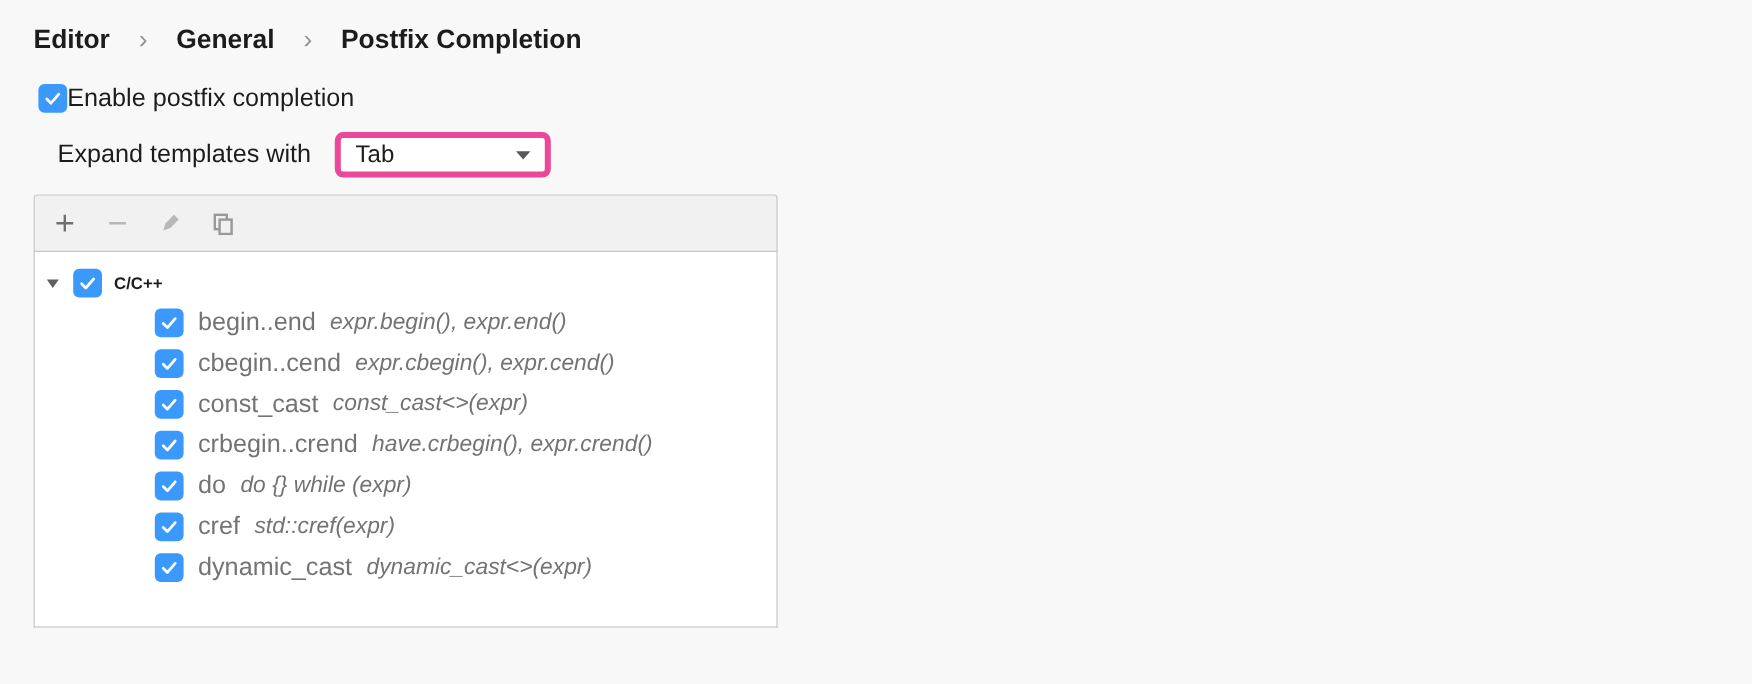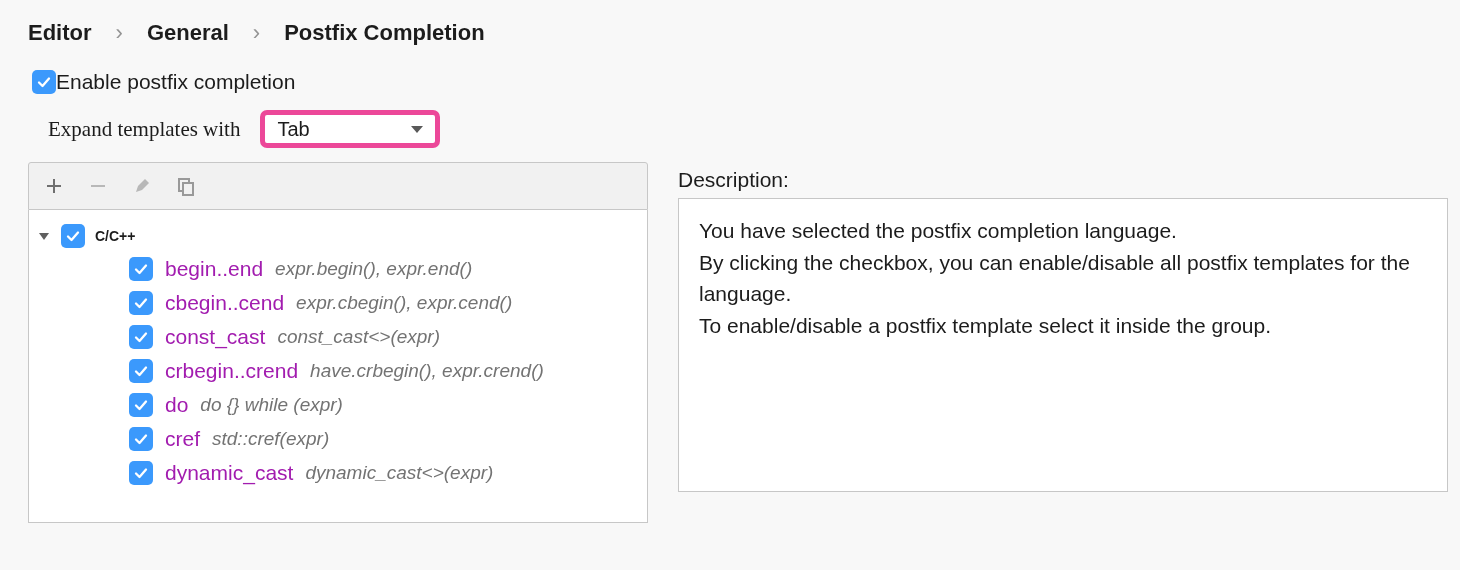--- a/index.html
+++ b/index.html
@@ -44,21 +44,21 @@
   }
   .checkbox svg { display: block; }
   .enable-label { font-size: 21px; color: #1c1c1c; }
   .expand-row {
     display: flex;
     align-items: center;
     gap: 20px;
     margin-bottom: 14px;
     padding-left: 20px;
   }
-  .expand-label { font-size: 21px; font-family: Liberation Serif, serif; }
+  .expand-label { font-size: 21px; }
   .select {
     display: flex;
     align-items: center;
     justify-content: space-between;
     width: 180px;
     height: 38px;
     padding: 0 12px;
     border: 5px solid #ec4899;
     border-radius: 7px;
     background: #fff;
@@ -113,21 +113,21 @@
     border-top: 7px solid #5f5f5f;
     margin-right: 2px;
   }
   .group-label { font-weight: 700; font-size: 14px; }
   .template-row {
     display: flex;
     align-items: center;
     gap: 12px;
     padding: 5px 10px 5px 100px;
   }
-  .tmpl-name { font-size: 21px; color: #a21caf; }
+  .tmpl-name { font-size: 21px; color: #737373; }
   .tmpl-hint { font-size: 19px; color: #737373; font-style: italic; }
   .right-panel { flex: 1; }
   .desc-label { font-size: 21px; margin: 6px 0 6px 0; }
   .desc-box {
     border: 1px solid #c7c7c7;
     background: #fff;
     padding: 16px 20px;
     font-size: 21px;
     line-height: 1.5;
     width: 770px;
@@ -260,19 +260,13 @@
                 <path d="M3 8.5 L6.5 12 L13 4.5" stroke="#fff" stroke-width="2.3" fill="none" stroke-linecap="round" stroke-linejoin="round"></path>
               </svg>
             </div>
             <span class="tmpl-name">dynamic_cast</span>
             <span class="tmpl-hint">dynamic_cast&lt;&gt;(expr)</span>
           </div>
         </div>
     </div>
   </div>
 
-  <div class="right-panel">
-    <div class="desc-label">Description:</div>
-    <div class="desc-box">You have selected the postfix completion language.
-By clicking the checkbox, you can enable/disable all postfix templates for the language.
-To enable/disable a postfix template select it inside the group.</div>
-  </div>
 </div>
 
 </body></html>

